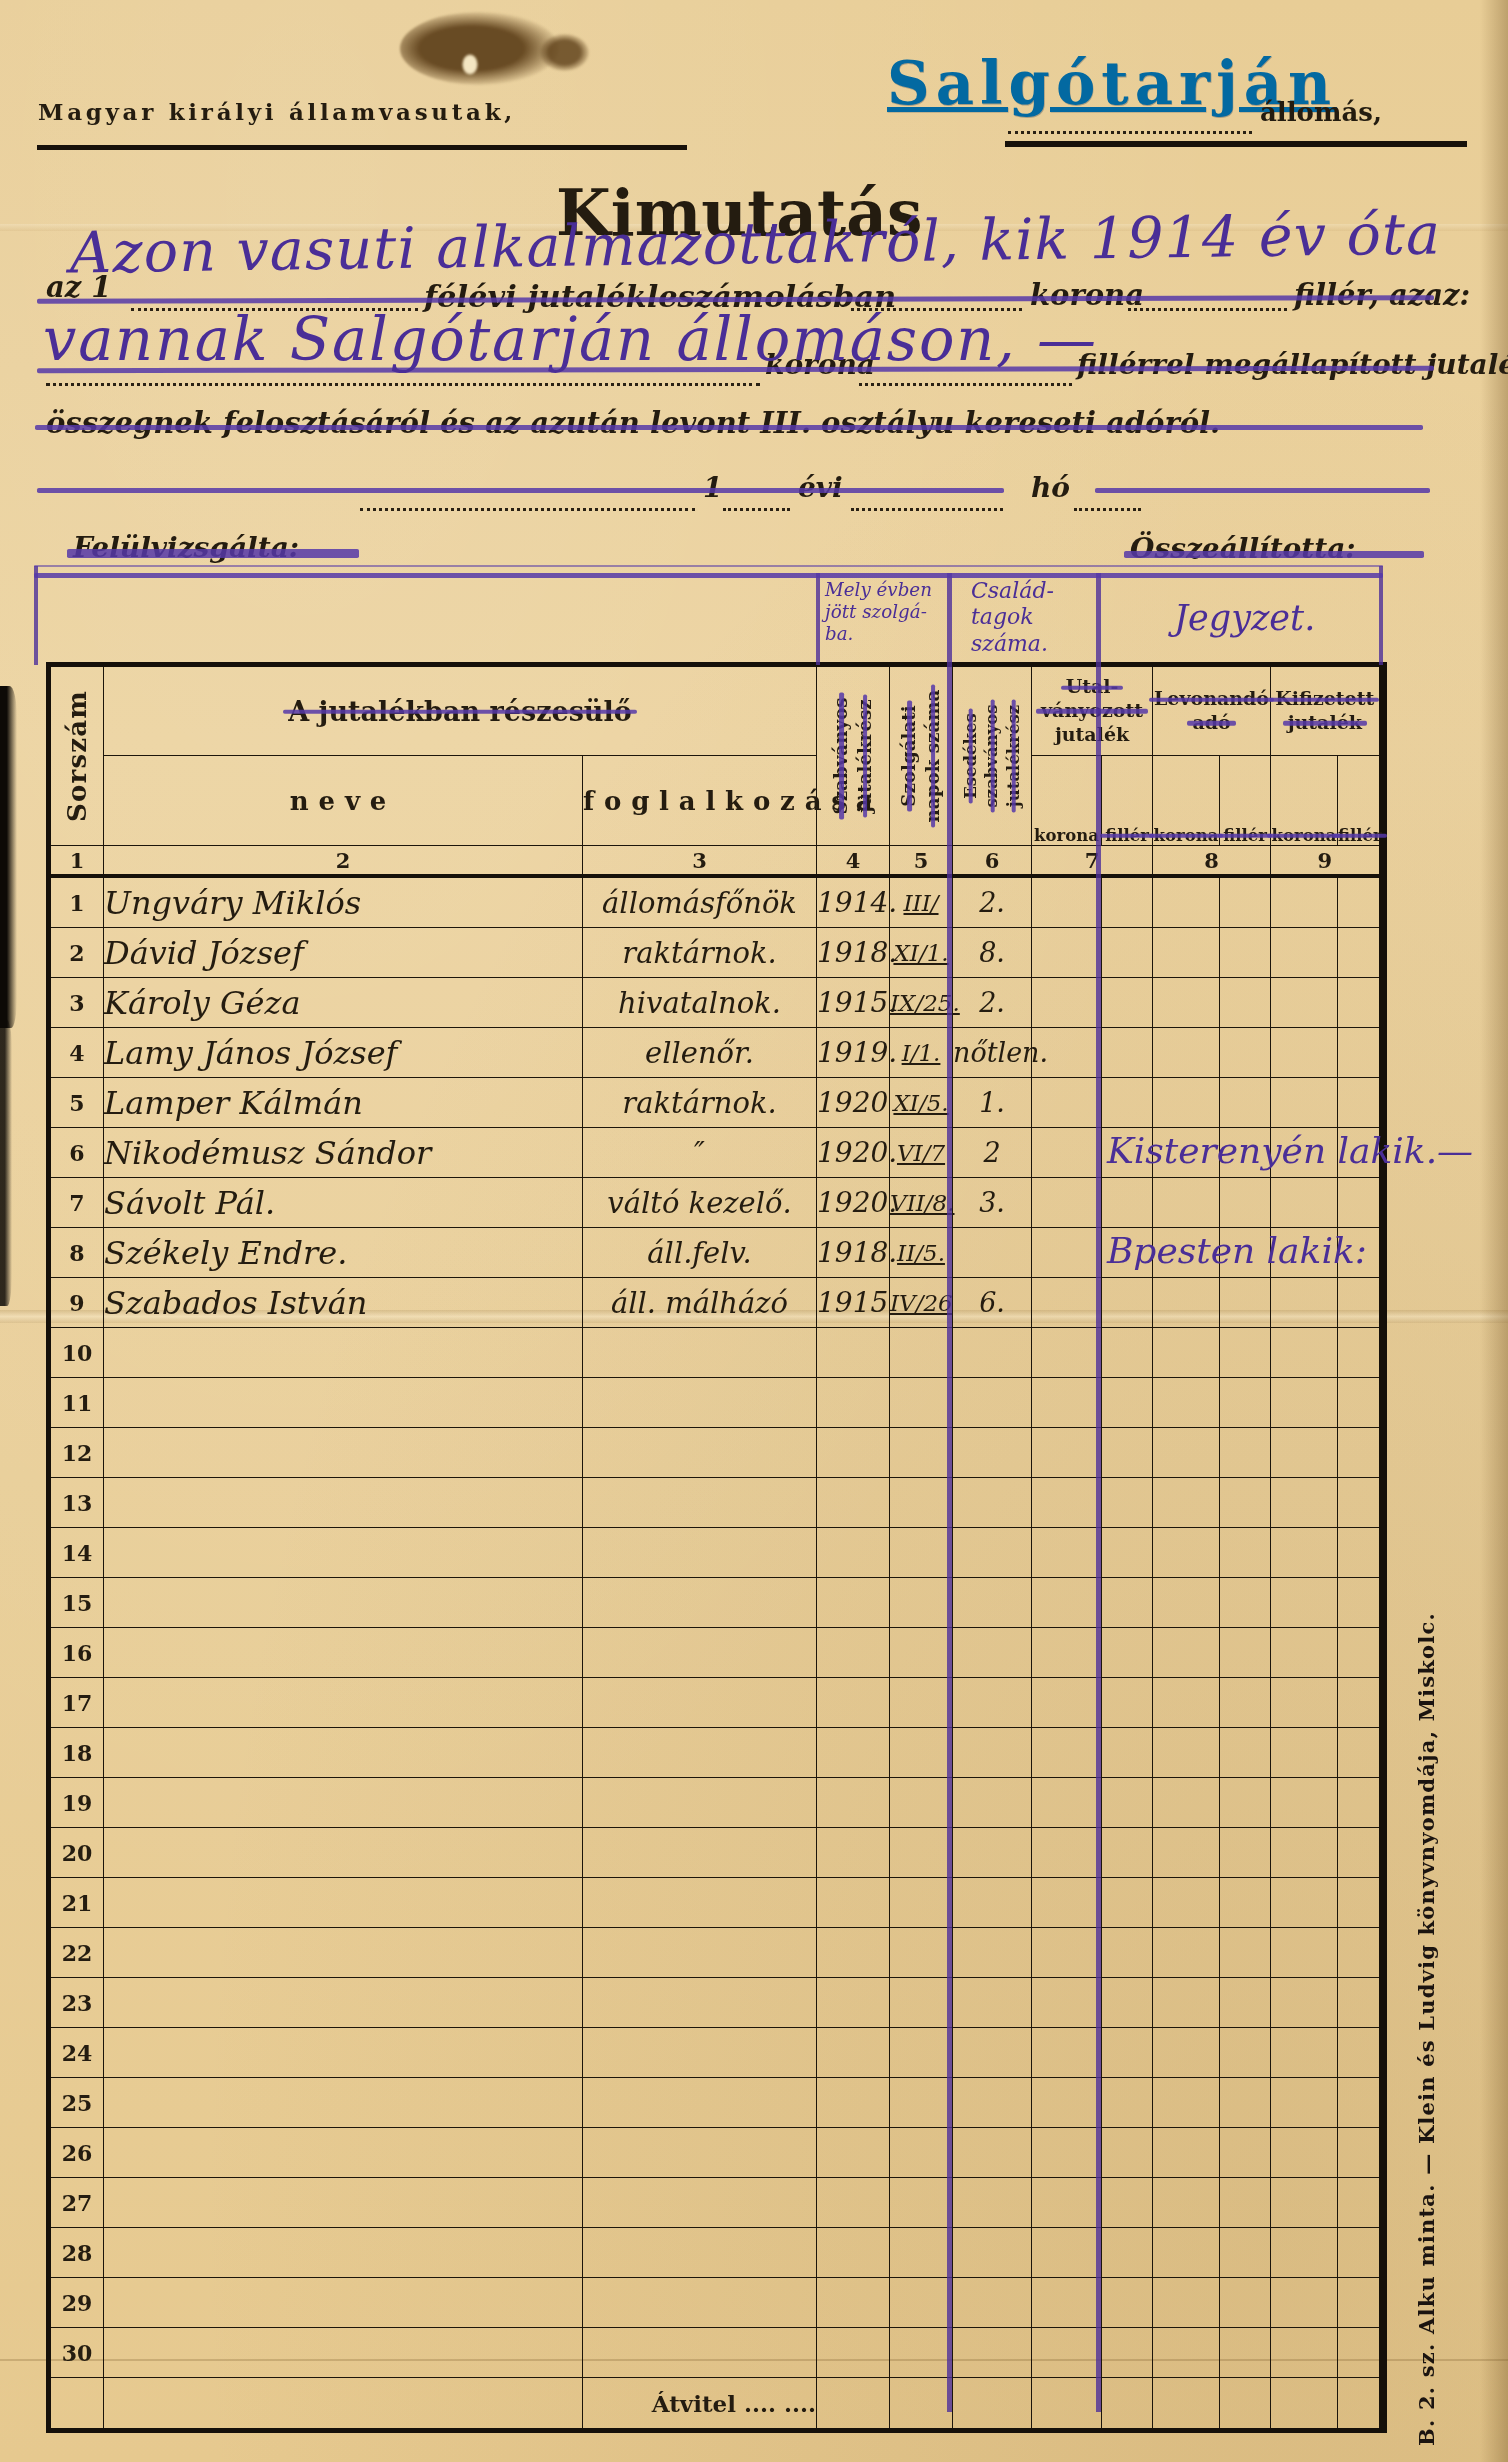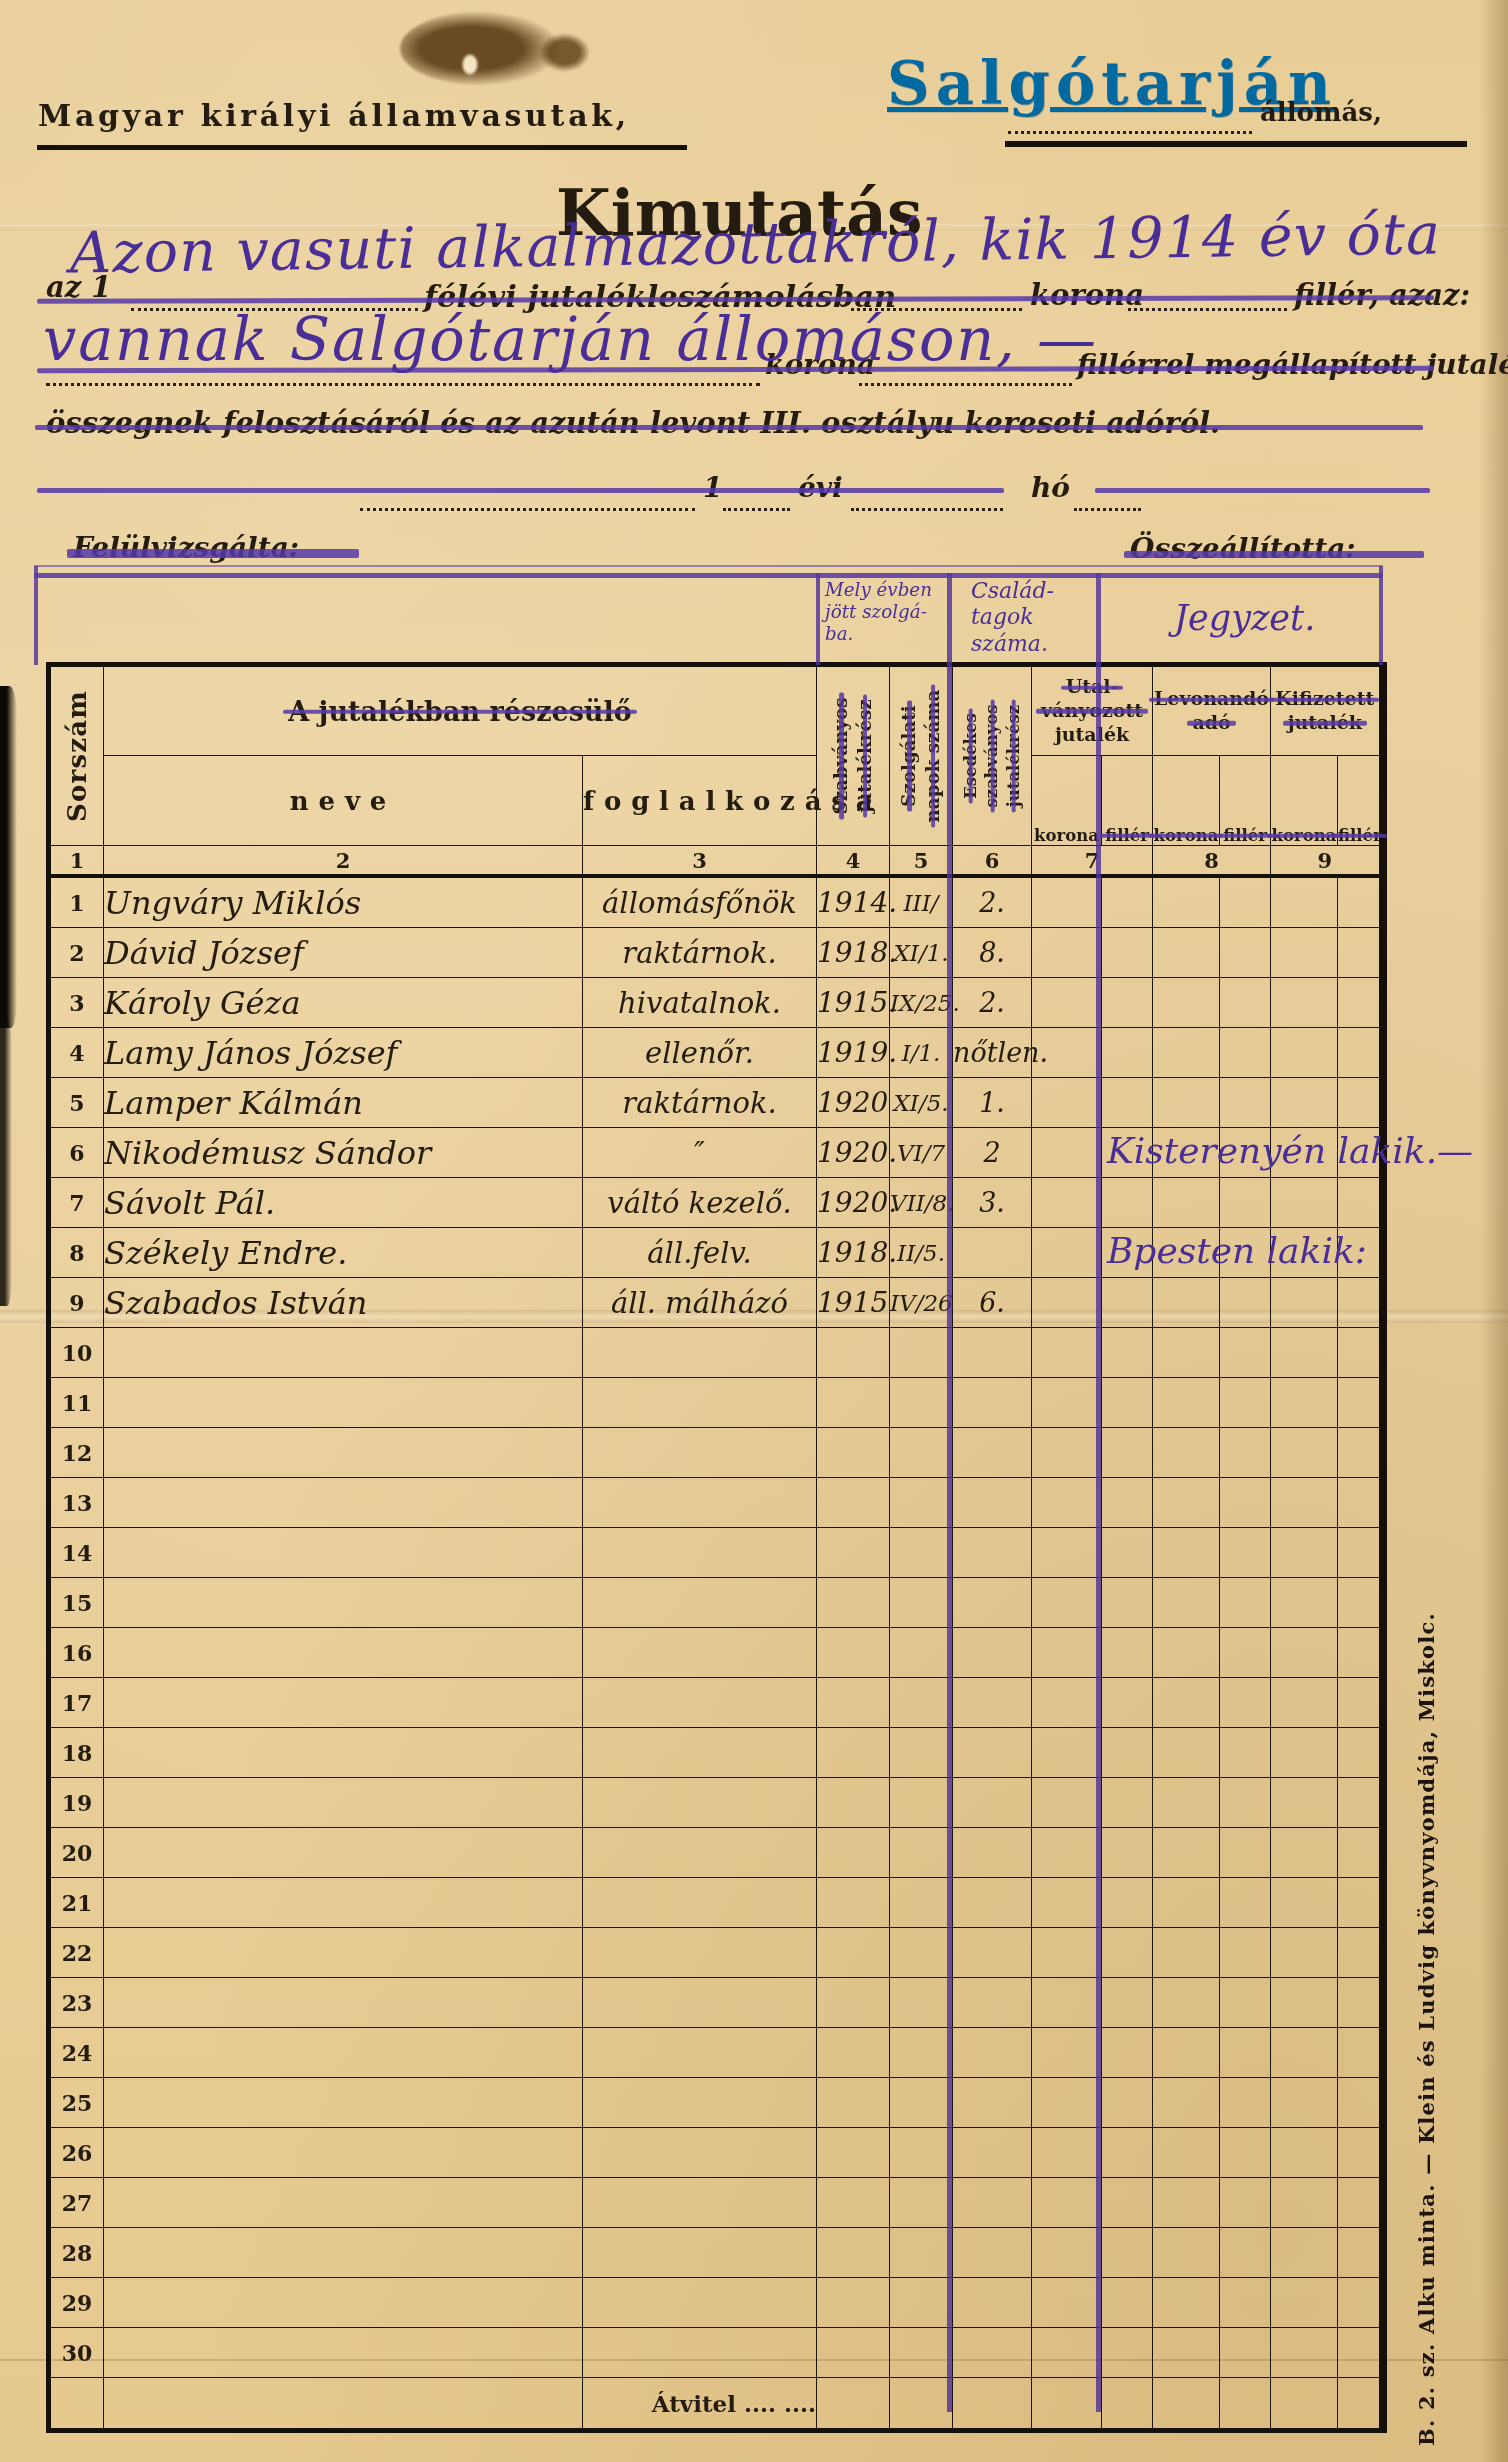--- a/index.html
+++ b/index.html
@@ -44,21 +44,21 @@
   .neve-h, .fogl-h { text-align:center; font-size:26px; font-weight:bold; letter-spacing:9.8px; vertical-align:middle; }
   .kf { text-align:center; font-size:16.5px; font-weight:bold; vertical-align:bottom; padding-bottom:4.9px; }
   tr.numrow th { font-size:21px; font-weight:bold; text-align:center; height:28px; border-bottom:4.9px solid #16110a; }
   tr.h1 { height:91px; } tr.h2 { height:90px; }
   tbody td { height:49px; font-size:24.4px; }
   .thin { border-left-width:1.2px !important; }
   .c-num { text-align:center; font-size:22px; font-weight:bold; color:#241c10; }
   .c-name { text-align:left; padding-left:34px; font-size:32px; white-space:nowrap; }
   .c-job { text-align:center; font-size:29px; white-space:nowrap; }
   .c-year { text-align:left; font-size:28px; white-space:nowrap; }
-  .c-date { text-align:center; font-size:23px; white-space:nowrap; }
+  .c-date { text-align:center; font-size:23px; white-space:nowrap;text-decoration:underline; }
   .c-fam { text-align:center; font-size:27px; white-space:nowrap; }
   .note { position:absolute; left:4.9px; top:50%; transform:translateY(-55%); white-space:nowrap;
     font-size:36px; z-index:6; }
   .atvitel { text-align:right; font-size:23px; font-weight:bold; color:#241c10; }
   tfoot td { height:50px; }
 
   
   .pstrike { position:relative; display:inline-block; }
   .pstrike::after { content:""; position:absolute; left:-4.9px; right:-4.9px; top:52%; height:4.3px;
     background:#5638a8; opacity:.85; transform:translateY(-50%); border-radius:1.8px; }
@@ -80,21 +80,21 @@
 <div class="stain" style="left:540px;top:34px;width:49px;height:37px;
      background:radial-gradient(ellipse, rgba(90,60,22,.8) 0 45%, transparent 75%);"></div>
 <div class="stain" style="left:462px;top:54px;width:16px;height:21px;background:radial-gradient(ellipse, #f4e6c2 0 55%, transparent 80%);"></div>
 <div class="crease" style="top:1310px;height:13.4px;background:linear-gradient(rgba(120,90,40,.16), rgba(255,248,228,.30), rgba(120,90,40,.12));"></div>
 <div class="crease" style="top:224px;height:7.3px;background:linear-gradient(rgba(255,250,235,.22), rgba(160,120,60,.10));"></div>
 <div class="crease" style="top:2359px;height:2.4px;background:rgba(100,70,25,.22);"></div>
 <div class="edge-left-torn" style="left:0;top:686px;width:17px;height:342px;border-radius:0 45% 35% 0 / 0 9% 9% 0;"></div>
 <div class="edge-left-torn" style="left:0;top:1019px;width:12.2px;height:287px;opacity:.85;border-radius:0 50% 40% 0 / 0 10% 12% 0;"></div>
 <div class="edge-right"></div>
 
-<div class="abs printed" style="left:38px;top:98px;font-size:30px;letter-spacing:3.7px;">Magyar királyi államvasutak,</div>
+<div class="abs printed" style="left:38px;top:98px;font-size:23px;letter-spacing:3.7px;">Magyar királyi államvasutak,</div>
 <div class="rule" style="left:37px;top:145px;width:650px;height:4.9px;"></div>
 
 <div class="abs stamp" style="left:887px;top:49px;font-size:59px;letter-spacing:6.1px;">Salgótarján</div>
 <div class="dots" style="left:1008px;top:105px;width:244px;"></div>
 <div class="abs printed" style="left:1260px;top:97px;font-size:26px;">állomás,</div>
 <div class="rule" style="left:1005px;top:141px;width:462px;height:6.1px;"></div>
 
 <div class="abs printed" style="left:556px;top:176px;font-size:63px;">Kimutatás</div>
 
 <div class="abs hw nowrap" style="left:70px;top:210px;font-size:57px;letter-spacing:1.2px;transform:rotate(-0.8deg);z-index:12;">Azon vasuti alkalmazottakról, kik 1914 év óta</div>

